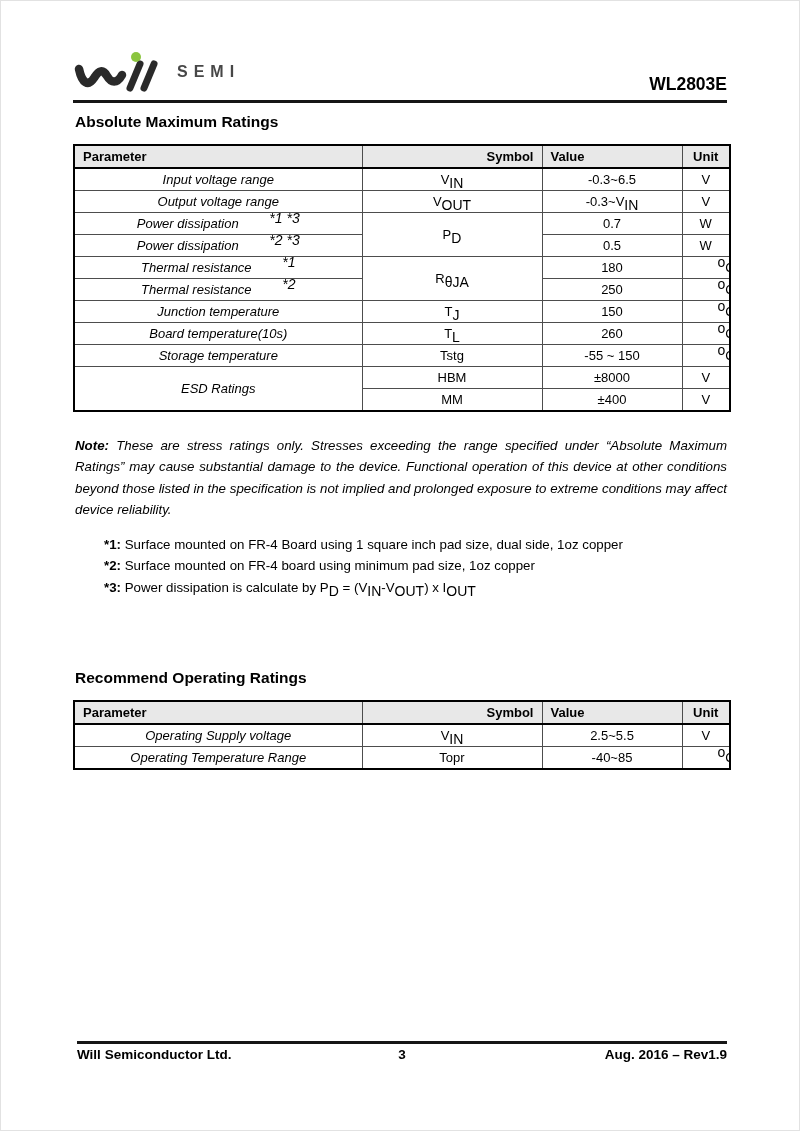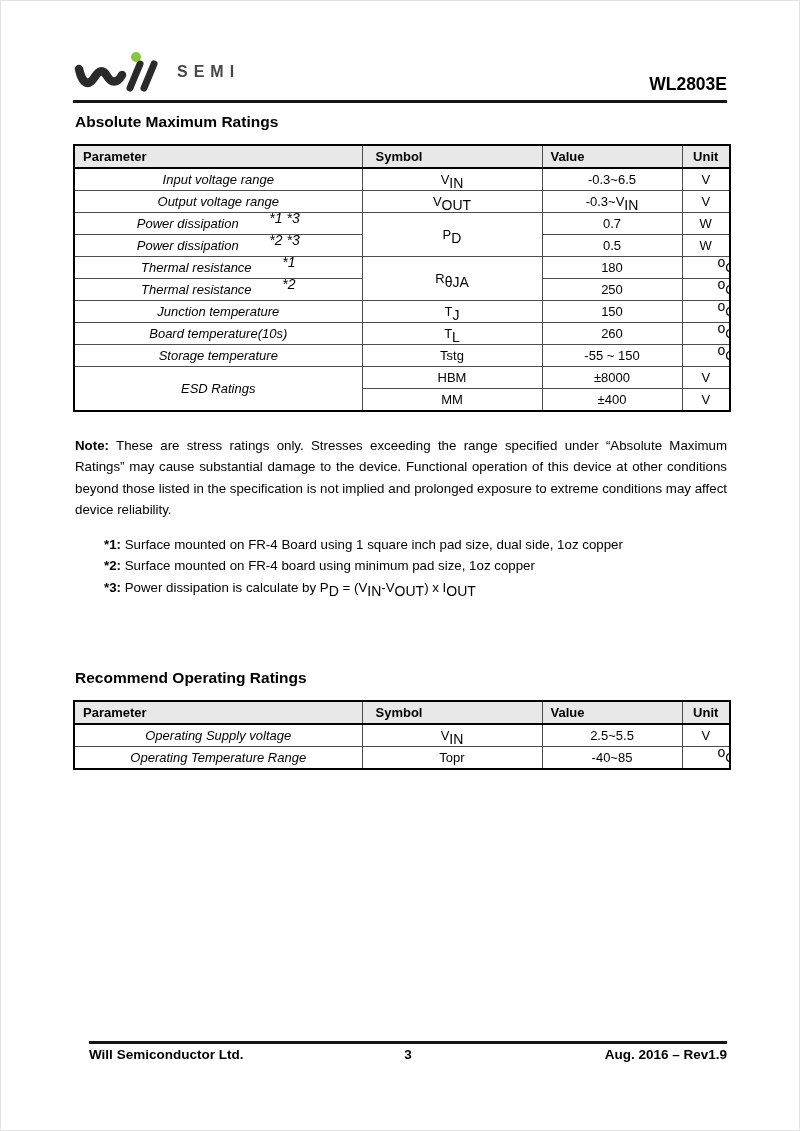--- a/index.html
+++ b/index.html
@@ -28,31 +28,31 @@
 
   
   h2{font-size:15.5px;font-weight:bold;margin:10px 0 0 2px;}
   h2.ror{margin-top:71px;}
 
   
   table{border-collapse:collapse;table-layout:fixed;width:656px;margin-top:13px;border:2px solid #000;}
   col.col0{width:288px;} col.col1{width:180px;} col.col2{width:140px;} col.col3{width:48px;}
   th,td{border:1px solid #4d4d4d;padding:0 8px;height:21px;font-size:13px;overflow:hidden;}
   thead th{background:#e8e8e8;border-bottom:2px solid #000;font-weight:bold;}
-  th.h0{text-align:left;} th.h1{text-align:left;padding-left:13px;} th.h2{text-align:left;} th.h3{text-align:center;}
+  th.h0{text-align:left;} th.h1{text-align:right;padding-left:13px;} th.h2{text-align:left;} th.h3{text-align:center;}
   td.c0{text-align:center;font-style:italic;} td.c1,td.c2,td.c3{text-align:center;}
   sub{font-size:14px;line-height:0;} sup{font-size:14px;line-height:0;margin-left:27px;}
 
   
-  .note{margin:23px 0 12px 2px;font-size:13.3px;line-height:21.4px;text-align:justify;}
+  .note{margin:23px 0 12px 2px;font-size:13.3px;line-height:21.4px;text-align:justify;font-style:italic;}
   .footnotes{margin-top:13px;padding-left:31px;font-size:13.3px;line-height:21.6px;}
   .footnotes div{white-space:nowrap;}
 
   
-  .footer{position:absolute;left:88px;right:72px;top:1040px;}
+  .footer{position:absolute;left:76px;right:72px;top:1040px;}
   .footer-rule{height:3px;background:#161616;}
   .footer-row{display:flex;margin-top:3px;font-size:13.5px;font-weight:bold;}
   .footer-row .fl{flex:1;text-align:left;}
   .footer-row .fc{flex:1;text-align:center;}
   .footer-row .fr{flex:1;text-align:right;}
 </style>
 </head>
 <body>
 
 <div class="page">

